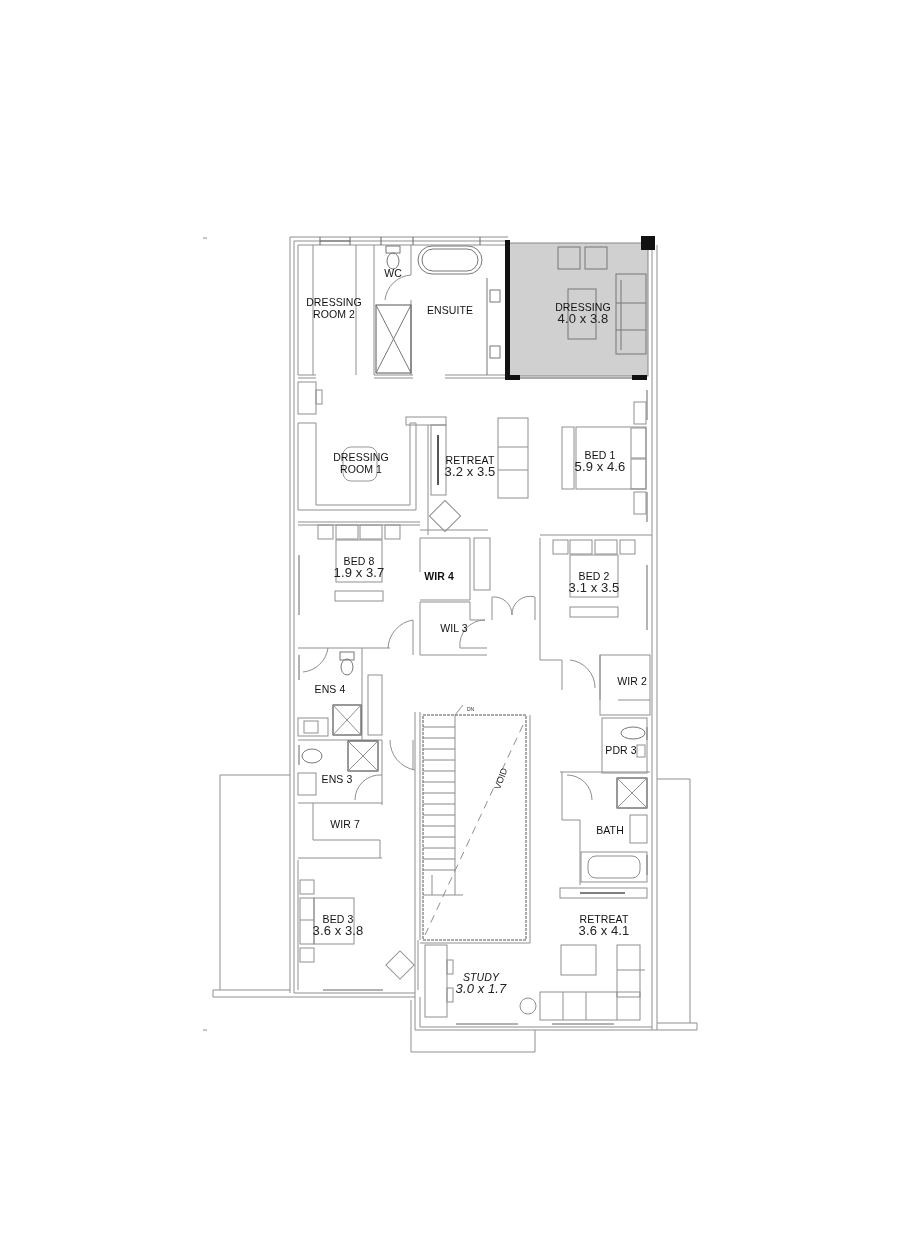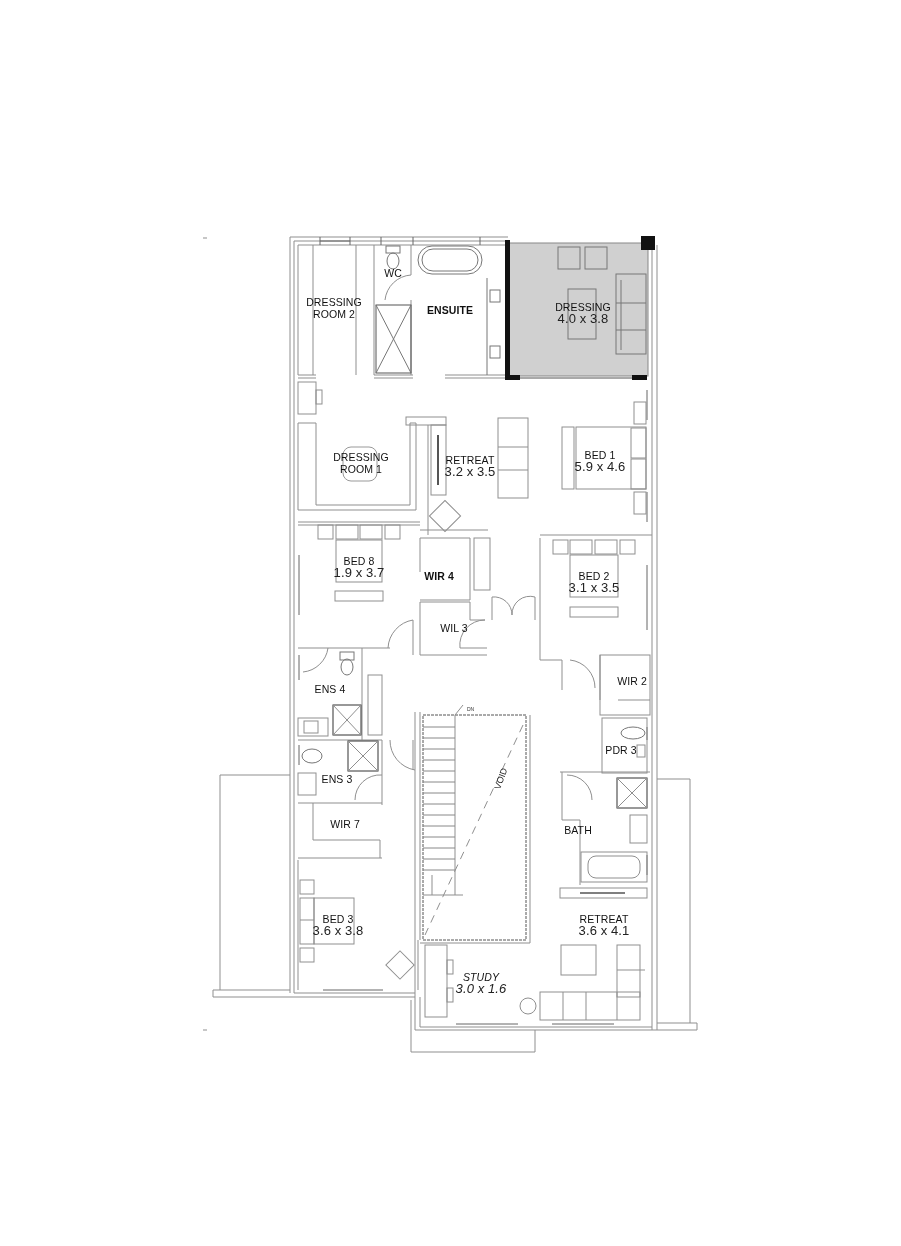--- a/index.html
+++ b/index.html
@@ -303,21 +303,21 @@
   <text x="500" y="790" font-size="9" fill="#222" transform="rotate(-70 500 790)" font-family="Liberation Sans, sans-serif">VOID</text>
 </svg>
 
 <div class="lbl" style="left:334px;top:308px;">
   <span>DRESSING</span><br>
   <span>ROOM 2</span>
 </div>
 <div class="lbl" style="left:393px;top:273px;">
   <span>WC</span>
 </div>
-<div class="lbl" style="left:450px;top:310px;font-weight:bold;">
+<div class="lbl" style="left:450px;top:310px;">
   <span>ENSUITE</span>
 </div>
 <div class="lbl" style="left:583px;top:312px;">
   <span>DRESSING</span>
   <span class="dim">4.0 x 3.8</span>
 </div>
 <div class="lbl" style="left:361px;top:463px;">
   <span>DRESSING</span><br>
   <span>ROOM 1</span>
 </div>
@@ -348,30 +348,30 @@
 </div>
 <div class="lbl" style="left:330px;top:689px;">
   <span>ENS 4</span>
 </div>
 <div class="lbl" style="left:621px;top:750px;">
   <span>PDR 3</span>
 </div>
 <div class="lbl" style="left:337px;top:779px;">
   <span>ENS 3</span>
 </div>
-<div class="lbl" style="left:578px;top:830px;">
+<div class="lbl" style="left:610px;top:830px;">
   <span>BATH</span>
 </div>
 <div class="lbl" style="left:345px;top:824px;">
   <span>WIR 7</span>
 </div>
 <div class="lbl" style="left:338px;top:924px;">
   <span>BED 3</span>
   <span class="dim">3.6 x 3.8</span>
 </div>
 <div class="lbl" style="left:604px;top:924px;">
   <span>RETREAT</span>
   <span class="dim">3.6 x 4.1</span>
 </div>
 <div class="lbl" style="left:481px;top:982px;font-style:italic;">
   <span>STUDY</span>
-  <span class="dim">3.0 x 1.6</span>
+  <span class="dim">3.0 x 1.7</span>
 </div>
 
 </body></html>

